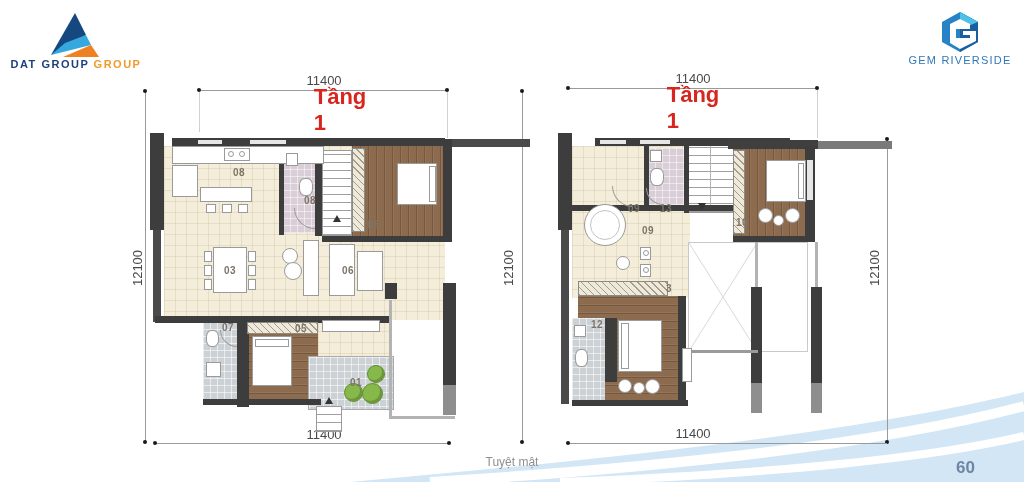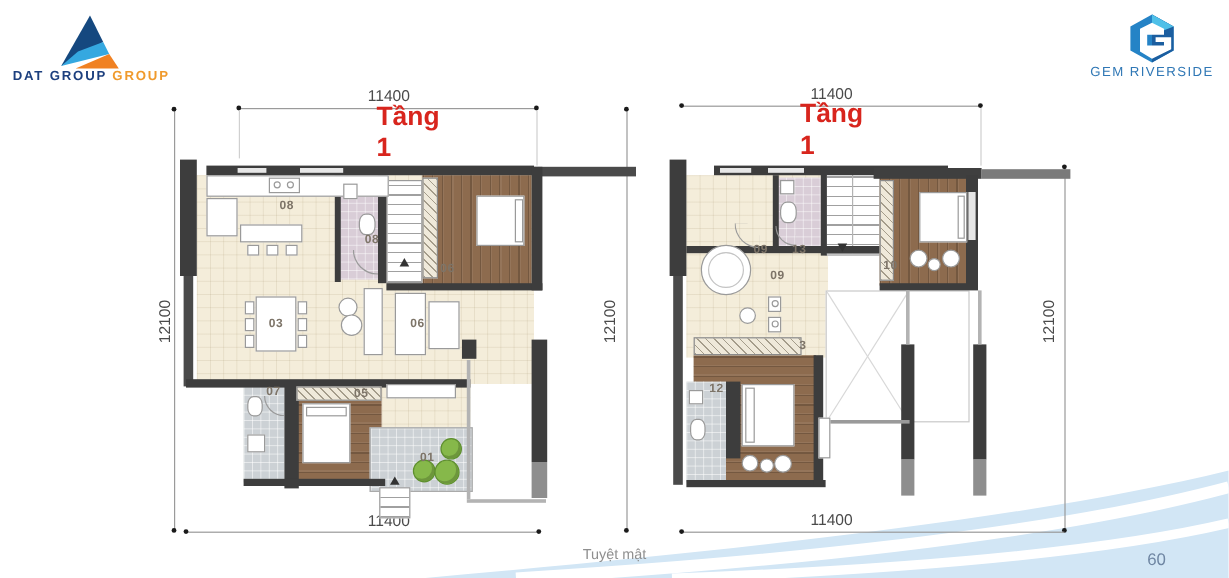--- a/index.html
+++ b/index.html
@@ -45,21 +45,21 @@
   .dot{position:absolute;width:4px;height:4px;background:#1a1a1a;border-radius:50%;}
   .dimlabel{position:absolute;transform:translate(-50%,-50%);font-size:13px;color:#4a4a4a;}
   .dimlabel-v{position:absolute;transform:translate(-50%,-50%) rotate(-90deg);font-size:13px;color:#4a4a4a;white-space:nowrap;}
   .floor-title{position:absolute;transform:translate(-50%,-50%);font-weight:bold;font-size:22px;color:#d8251d;}
   .area-title{position:absolute;transform:translate(-50%,-50%);font-weight:bold;font-size:30px;color:#e3241b;}
   .tri-up{position:absolute;width:0;height:0;border-left:4px solid transparent;
           border-right:4px solid transparent;border-bottom:7px solid #333;}
   .tri-down{position:absolute;width:0;height:0;border-left:4px solid transparent;
           border-right:4px solid transparent;border-top:7px solid #333;}
   .footer-secret{position:absolute;transform:translate(-50%,-50%);font-size:12px;color:#8f8f8f;}
-  .page-num{position:absolute;font-size:14px;color:#6f86a3;}
+  .page-num{position:absolute;font-size:17px;color:#6f86a3;font-weight:bold;}
   .dx-text{position:absolute;left:10px;top:58px;width:132px;text-align:center;
     font-weight:bold;font-size:11px;letter-spacing:1.5px;}
   .dx-text .dx1{color:#1c3f7e;}
   .dx-text .dx2{color:#f09a2c;}
   .gem-text{position:absolute;left:896px;top:54px;width:128px;text-align:center;
     font-size:11px;letter-spacing:1.2px;color:#2f77b5;}
 </style>
 </head>
 <body>
 

